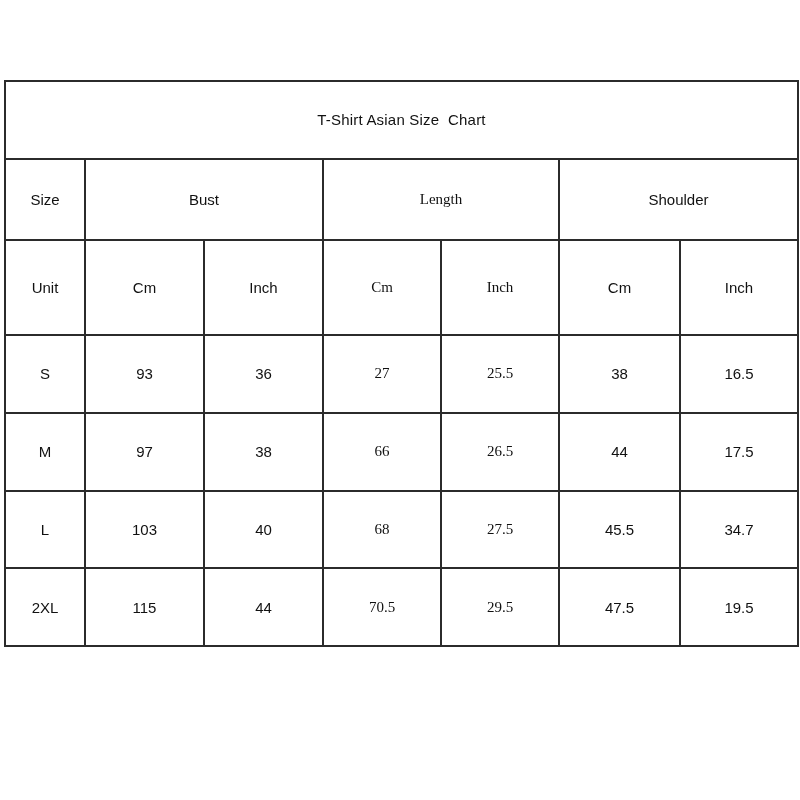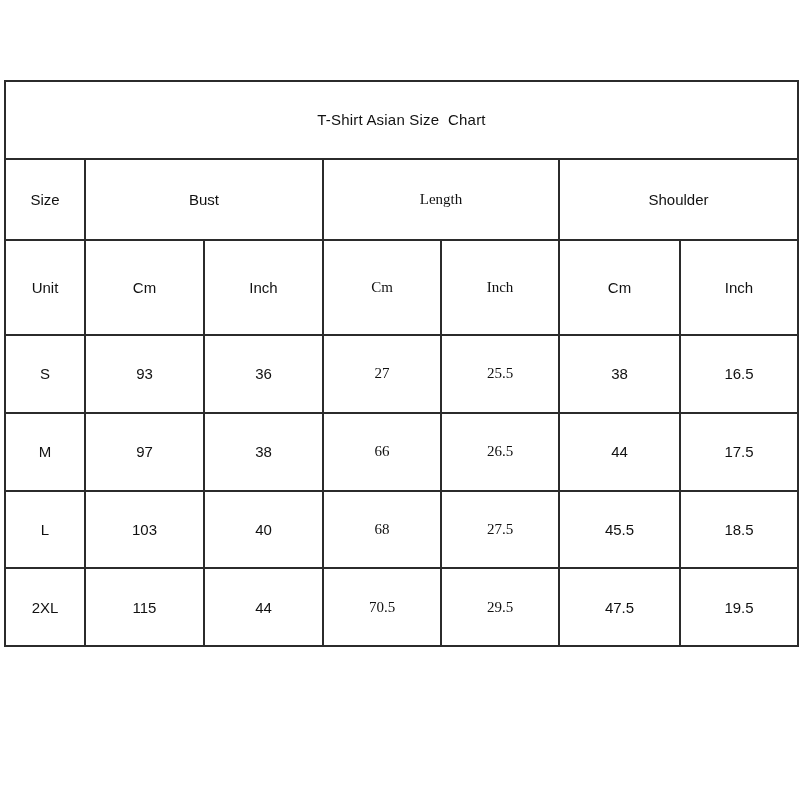--- a/index.html
+++ b/index.html
@@ -104,21 +104,21 @@
       <td>17.5</td>
     </tr>
 
     <tr class="data-row">
       <td>L</td>
       <td>103</td>
       <td>40</td>
       <td class="shaded">68</td>
       <td class="shaded">27.5</td>
       <td>45.5</td>
-      <td>18.5</td>
+      <td>34.7</td>
     </tr>
 
 
     <tr class="data-row">
       <td>2XL</td>
       <td>115</td>
       <td>44</td>
       <td class="shaded">70.5</td>
       <td class="shaded">29.5</td>
       <td>47.5</td>

